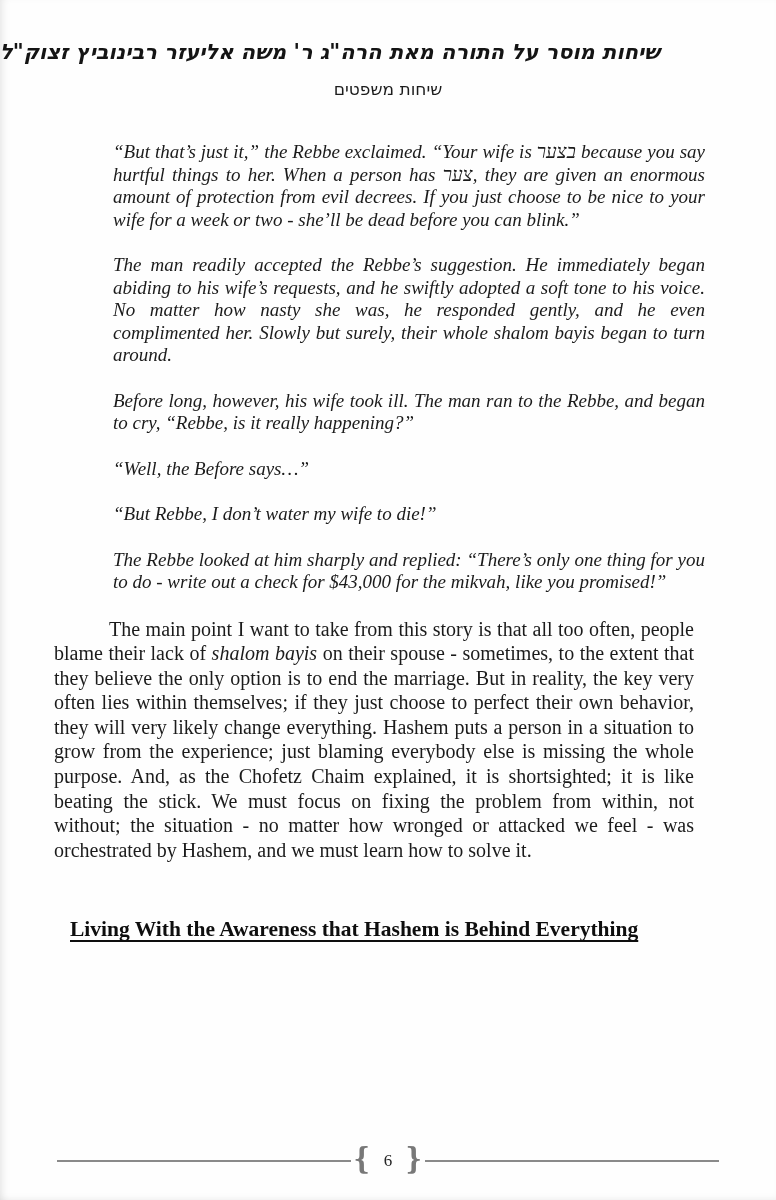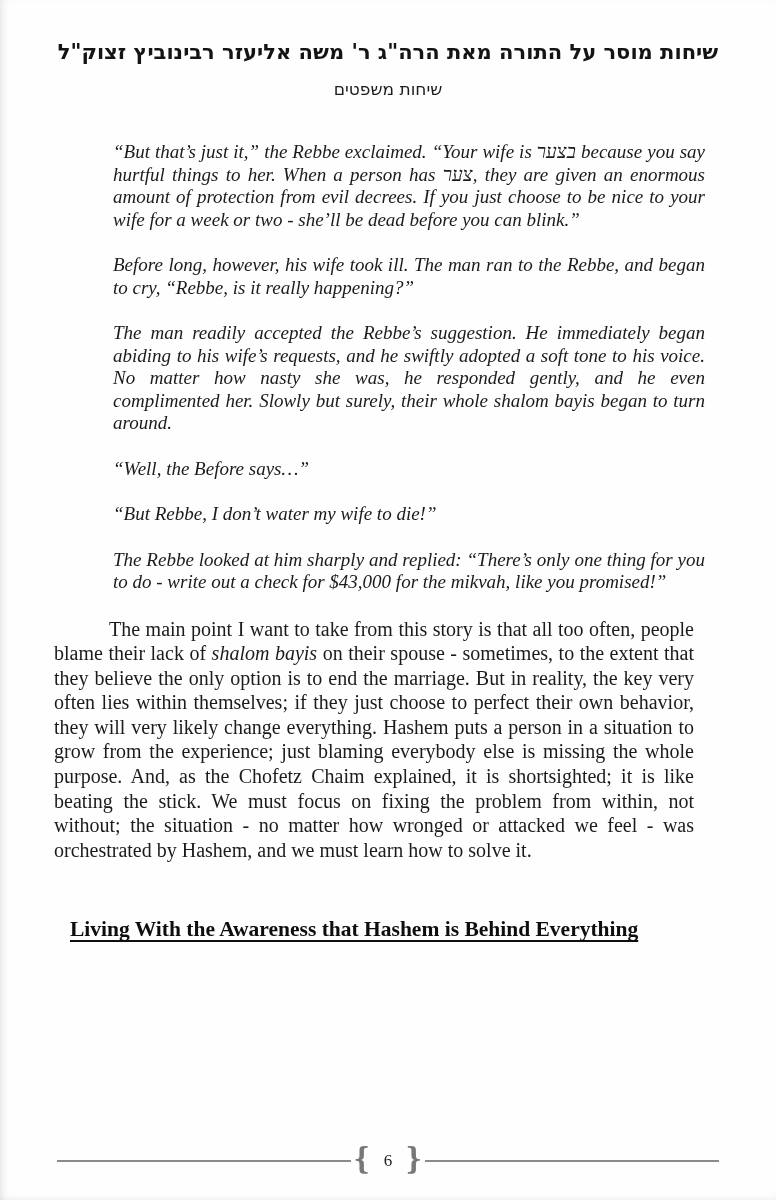--- a/index.html
+++ b/index.html
@@ -14,27 +14,28 @@
     margin: 0;
     background: #fefefe;
     box-shadow: inset 7px 0 8px -5px rgba(0,0,0,0.10),
                 inset 0 -5px 8px -5px rgba(0,0,0,0.07);
     font-family: "Liberation Serif", "DejaVu Serif", serif;
     color: #1b1b1b;
     overflow: hidden;
   }
   .hebrew-title {
     padding-top: 38px;
-    text-align: center;
+    text-align: left;
     direction: rtl;
     font-family: "DejaVu Sans", sans-serif;
     font-weight: 700;
     font-size: 21px;
     line-height: 28px;
     color: #141414;
+    font-style: italic;
   }
   .hebrew-parsha {
     margin-top: 12px;
     text-align: center;
     direction: rtl;
     font-family: "DejaVu Sans", sans-serif;
     font-weight: 400;
     font-size: 17px;
     line-height: 22px;
     color: #1c1c1c;
@@ -115,22 +116,22 @@
 <body>
 
 <div class="page">
 
   <div class="hebrew-title">שיחות מוסר על התורה מאת הרה"ג ר' משה אליעזר רבינוביץ זצוק"ל</div>
 
   <div class="hebrew-parsha">שיחות משפטים</div>
 
   <div class="quote-section">
     <p>“But that’s just it,” the Rebbe exclaimed. “Your wife is בצער because you say hurtful things to her. When a person has צער, they are given an enormous amount of protection from evil decrees. If you just choose to be nice to your wife for a week or two - she’ll be dead before you can blink.”</p>
+    <p>The man readily accepted the Rebbe’s suggestion. He immediately began abiding to his wife’s requests, and he swiftly adopted a soft tone to his voice. No matter how nasty she was, he responded gently, and he even complimented her. Slowly but surely, their whole shalom bayis began to turn around.</p>
     <p>Before long, however, his wife took ill. The man ran to the Rebbe, and began to cry, “Rebbe, is it really happening?”</p>
-    <p>The man readily accepted the Rebbe’s suggestion. He immediately began abiding to his wife’s requests, and he swiftly adopted a soft tone to his voice. No matter how nasty she was, he responded gently, and he even complimented her. Slowly but surely, their whole shalom bayis began to turn around.</p>
     <p>“Well, the Before says…”</p>
     <p>“But Rebbe, I don’t water my wife to die!”</p>
     <p>The Rebbe looked at him sharply and replied: “There’s only one thing for you to do - write out a check for $43,000 for the mikvah, like you promised!”</p>
   </div>
 
   <p class="body-para"><span>The main point I want to take from this story is that all too often, people blame their lack of </span><em>shalom bayis</em><span> on their spouse - sometimes, to the extent that they believe the only option is to end the marriage. But in reality, the key very often lies within themselves; if they just choose to perfect their own behavior, they will very likely change everything. Hashem puts a person in a situation to grow from the experience; just blaming everybody else is missing the whole purpose. And, as the Chofetz Chaim explained, it is shortsighted; it is like beating the stick. We must focus on fixing the problem from within, not without; the situation - no matter how wronged or attacked we feel - was orchestrated by Hashem, and we must learn how to solve it.</span></p>
 
   <h2 class="section-heading">Living With the Awareness that Hashem is Behind Everything</h2>
 
 

